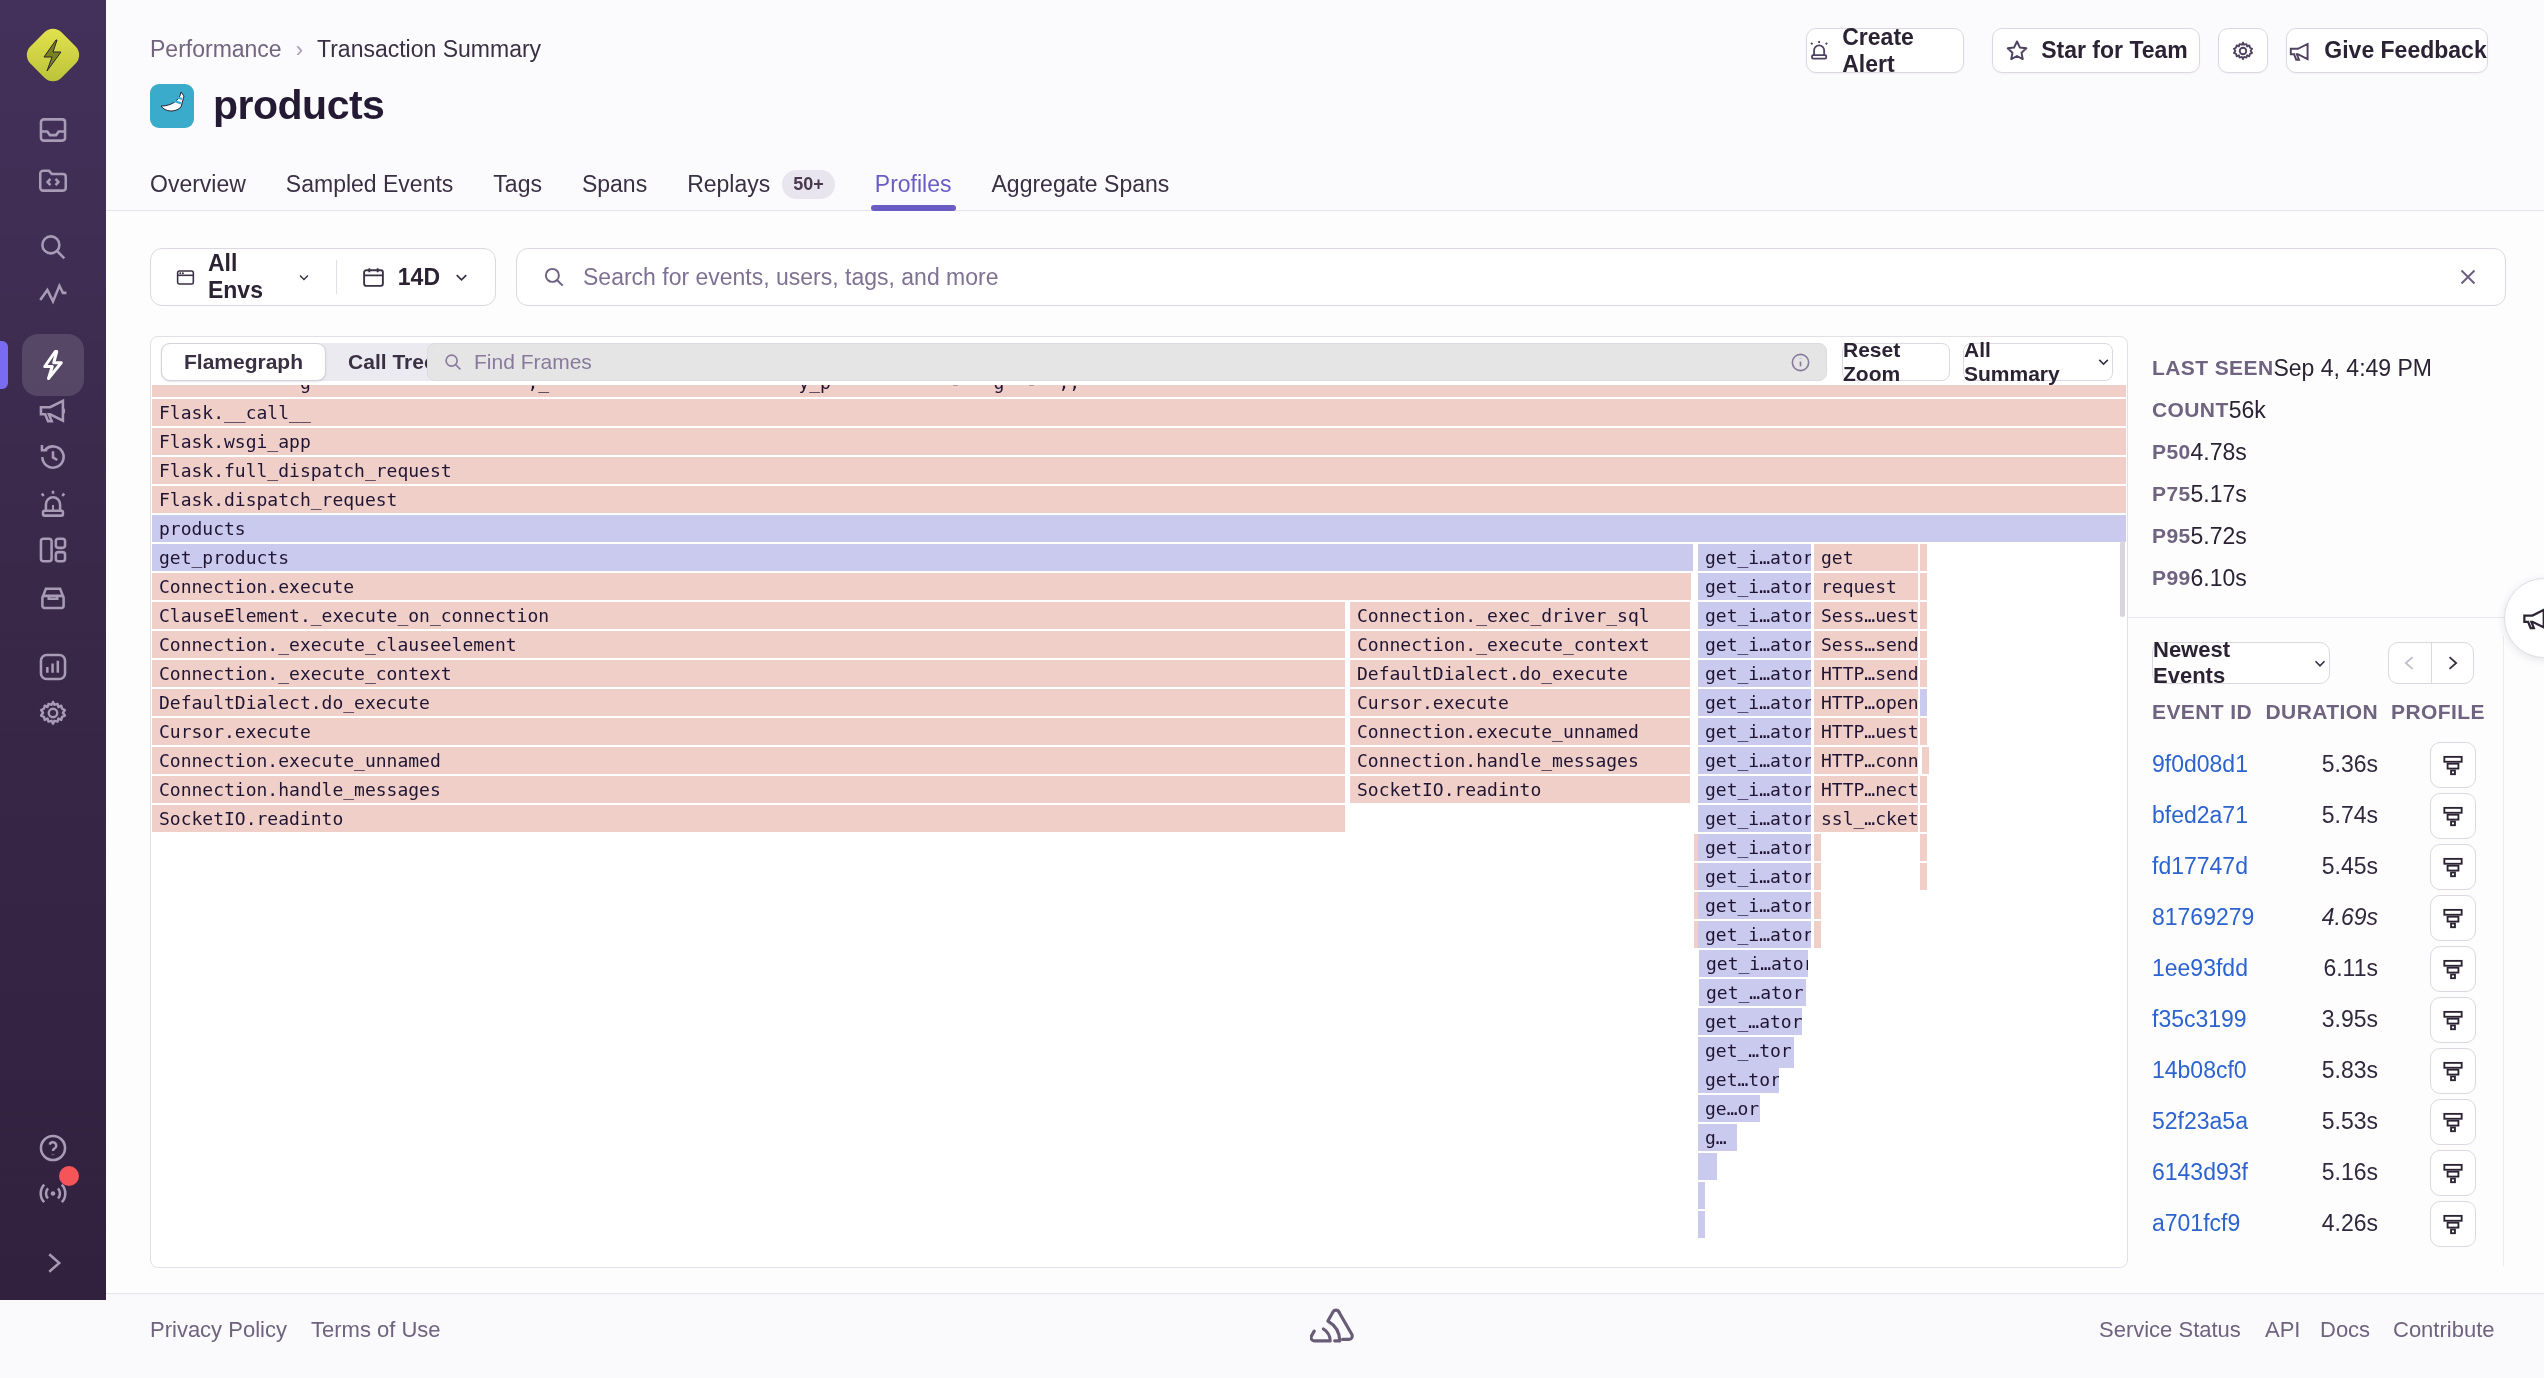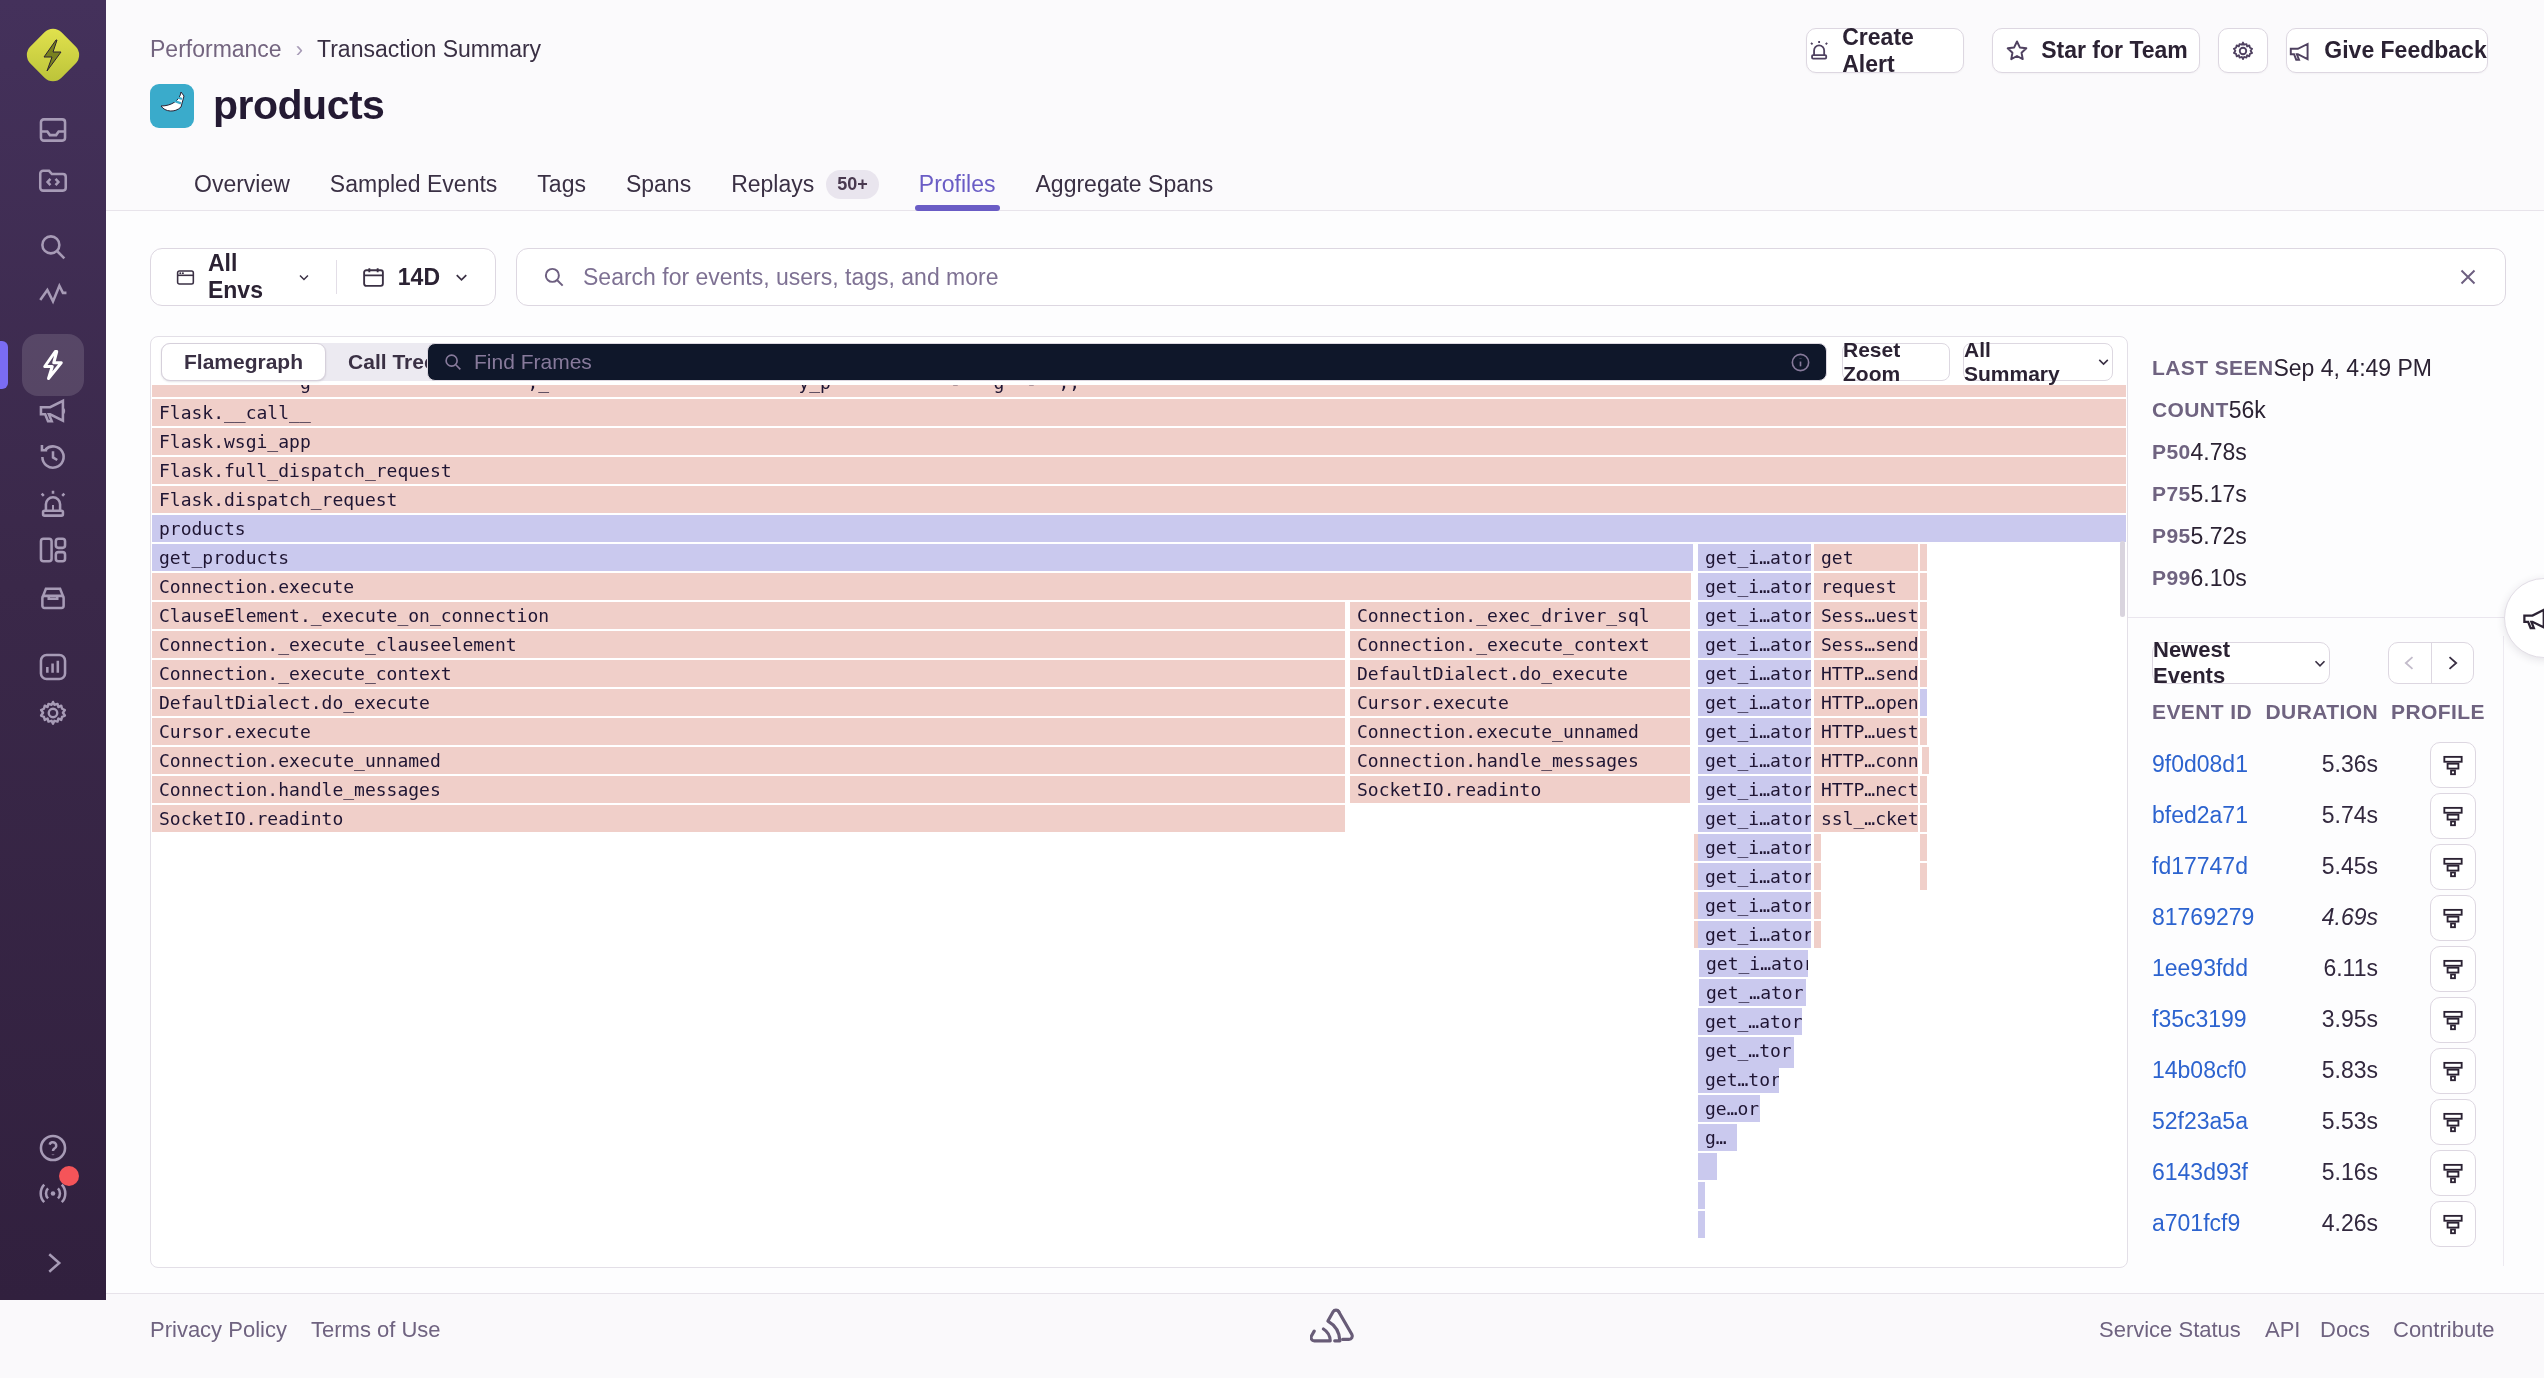--- a/index.html
+++ b/index.html
@@ -40,21 +40,21 @@
   .hbtn svg { stroke:#4f4160; }
   #btn-create-alert { left:1806px; width:158px; }
   #btn-star        { left:1992px; width:208px; }
   #btn-gear        { left:2218px; width:50px; }
   #btn-feedback    { left:2286px; width:202px; }
   #titlerow { position:absolute; left:150px; top:82px; display:flex; align-items:center; gap:19px; }
   #platicon { width:44px; height:44px; border-radius:9px; background:#3aabcb; position:relative; overflow:hidden; }
   #pagetitle { font-size:41px; font-weight:700; letter-spacing:-0.5px; color:#241a33; }
 
   
-  #tabs { position:absolute; left:150px; top:158px; height:53px; display:flex; gap:40px;margin-left:44px; }
+  #tabs { position:absolute; left:150px; top:158px; height:53px; display:flex; gap:40px; }
   .tab { display:flex; align-items:center; gap:12px; font-size:23px; color:#3a3044;
     position:relative; cursor:pointer; }
   .tab.active { color:#6a5cc5; }
   .tab.active::after { content:""; position:absolute; left:-4px; right:-4px; bottom:0;
     height:6px; border-radius:4px; background:#6a5cc5; }
   .tab .badge { background:#e9e5ee; color:#49394f; font-size:18px; font-weight:700;
     border-radius:999px; padding:4px 11px; }
 
   
   .pill { background:#fff; border:1px solid #ddd7e1; border-radius:12px; }
@@ -71,21 +71,21 @@
 
   
   #panel { position:absolute; left:150px; top:336px; width:1978px; height:932px; background:#fff;
     border:1px solid #e3dfe7; border-radius:8px; }
   #ptoolbar { position:absolute; left:0; right:0; top:0; height:48px; }
   #segctl { position:absolute; left:10px; top:6px; height:38px; background:#eceaf1;
     border-radius:9px; display:flex; align-items:center; padding:0; }
   #segctl .seg { font-size:21px; font-weight:700; color:#3a3044; padding:0 22px; height:38px;
     display:flex; align-items:center; border-radius:9px; cursor:pointer; }
   #segctl .seg.on { background:#fff; border:1px solid #d6d0db; box-shadow:0 1px 2px rgba(40,30,60,.12); }
-  #findframes { position:absolute; left:276px; top:6px; width:1400px; height:38px; background:#0f172a;
+  #findframes { position:absolute; left:276px; top:6px; width:1400px; height:38px; background:#e5e5e5;
     border:1px solid #ddd8e1; border-radius:8px; display:flex; align-items:center; padding:0 14px;
     gap:10px; }
   #findframes .ph { flex:1; font-size:21px; color:#877a9b; }
   #findframes svg { stroke:#877a9b; }
   .tbtn { position:absolute; top:6px; height:38px; background:#fff; border:1px solid #ddd8e1;
     border-radius:8px; display:flex; align-items:center; justify-content:center; gap:9px;
     font-size:21px; font-weight:700; color:#2b2233; cursor:pointer; }
   #resetzoom { left:1691px; width:108px; }
   #allframes { left:1812px; width:150px; }
   #allframes svg { stroke:#3a3044; }

